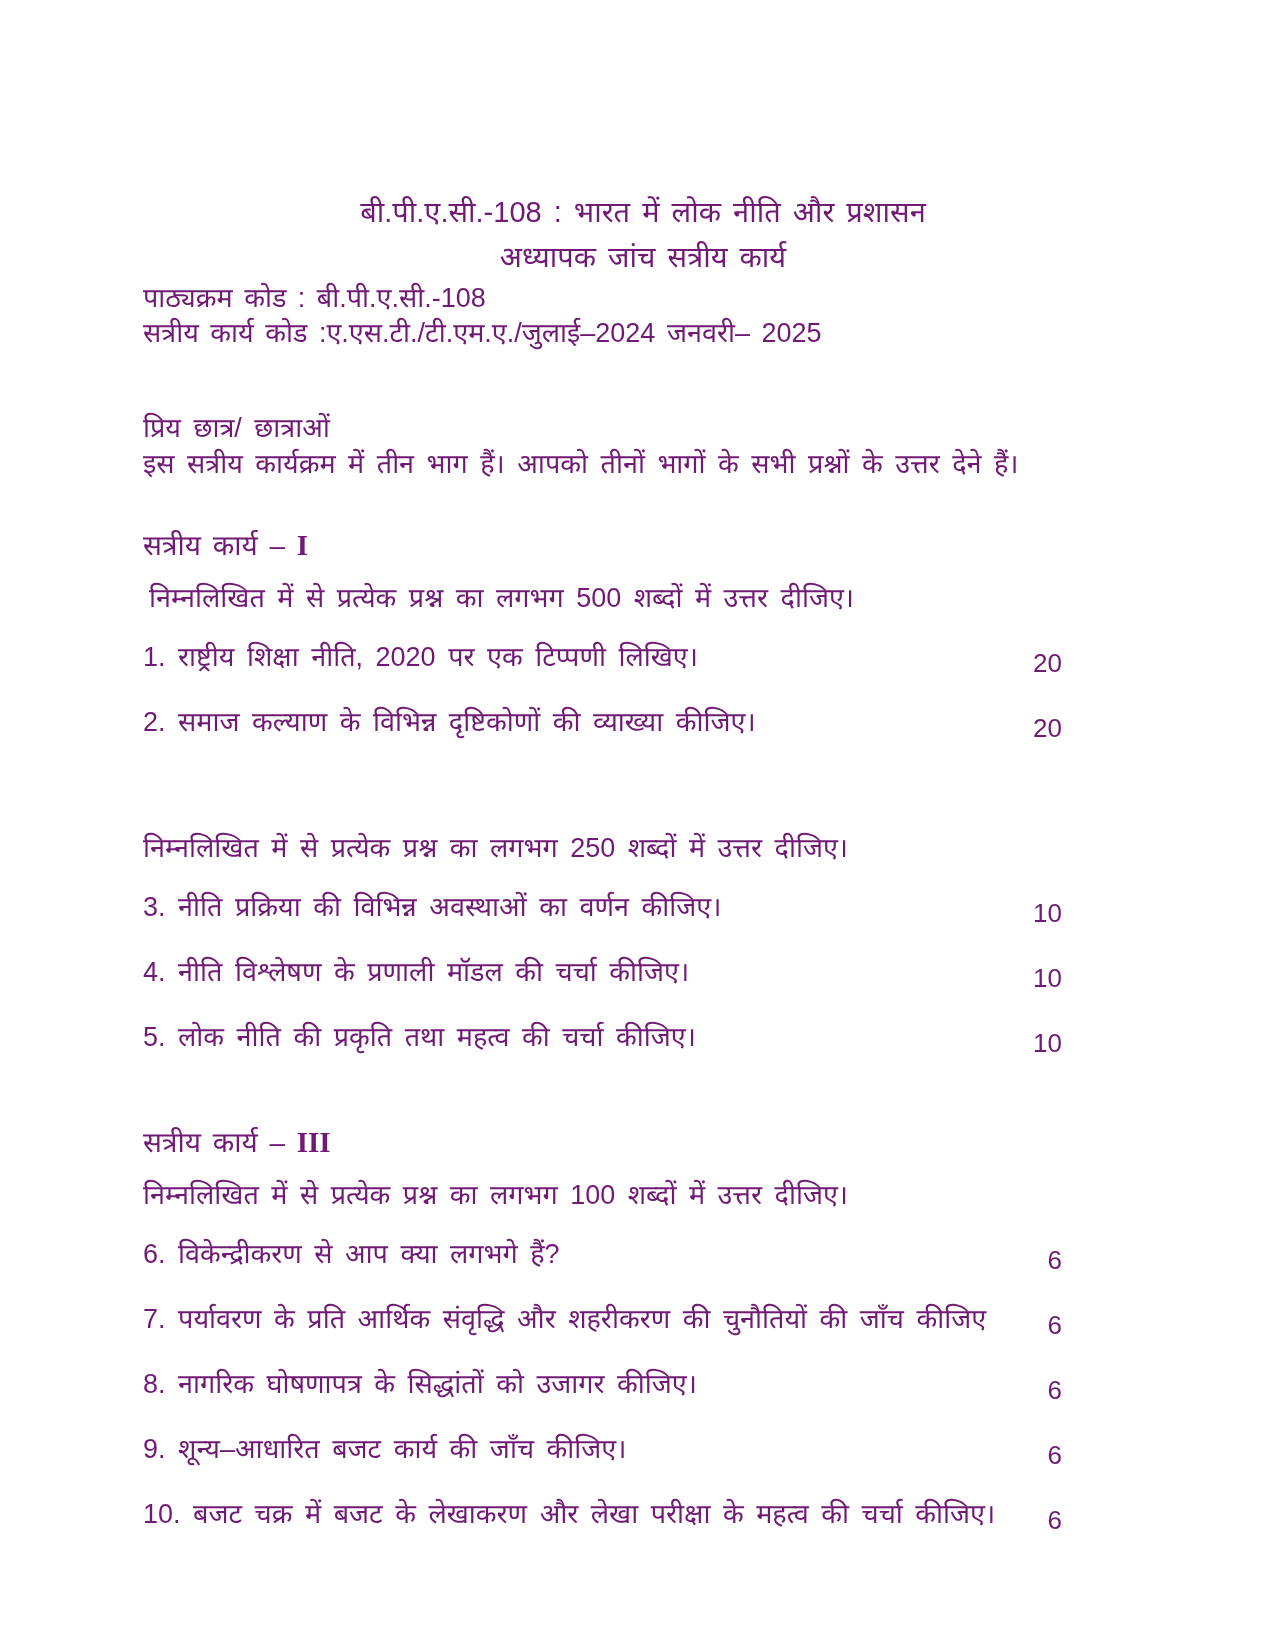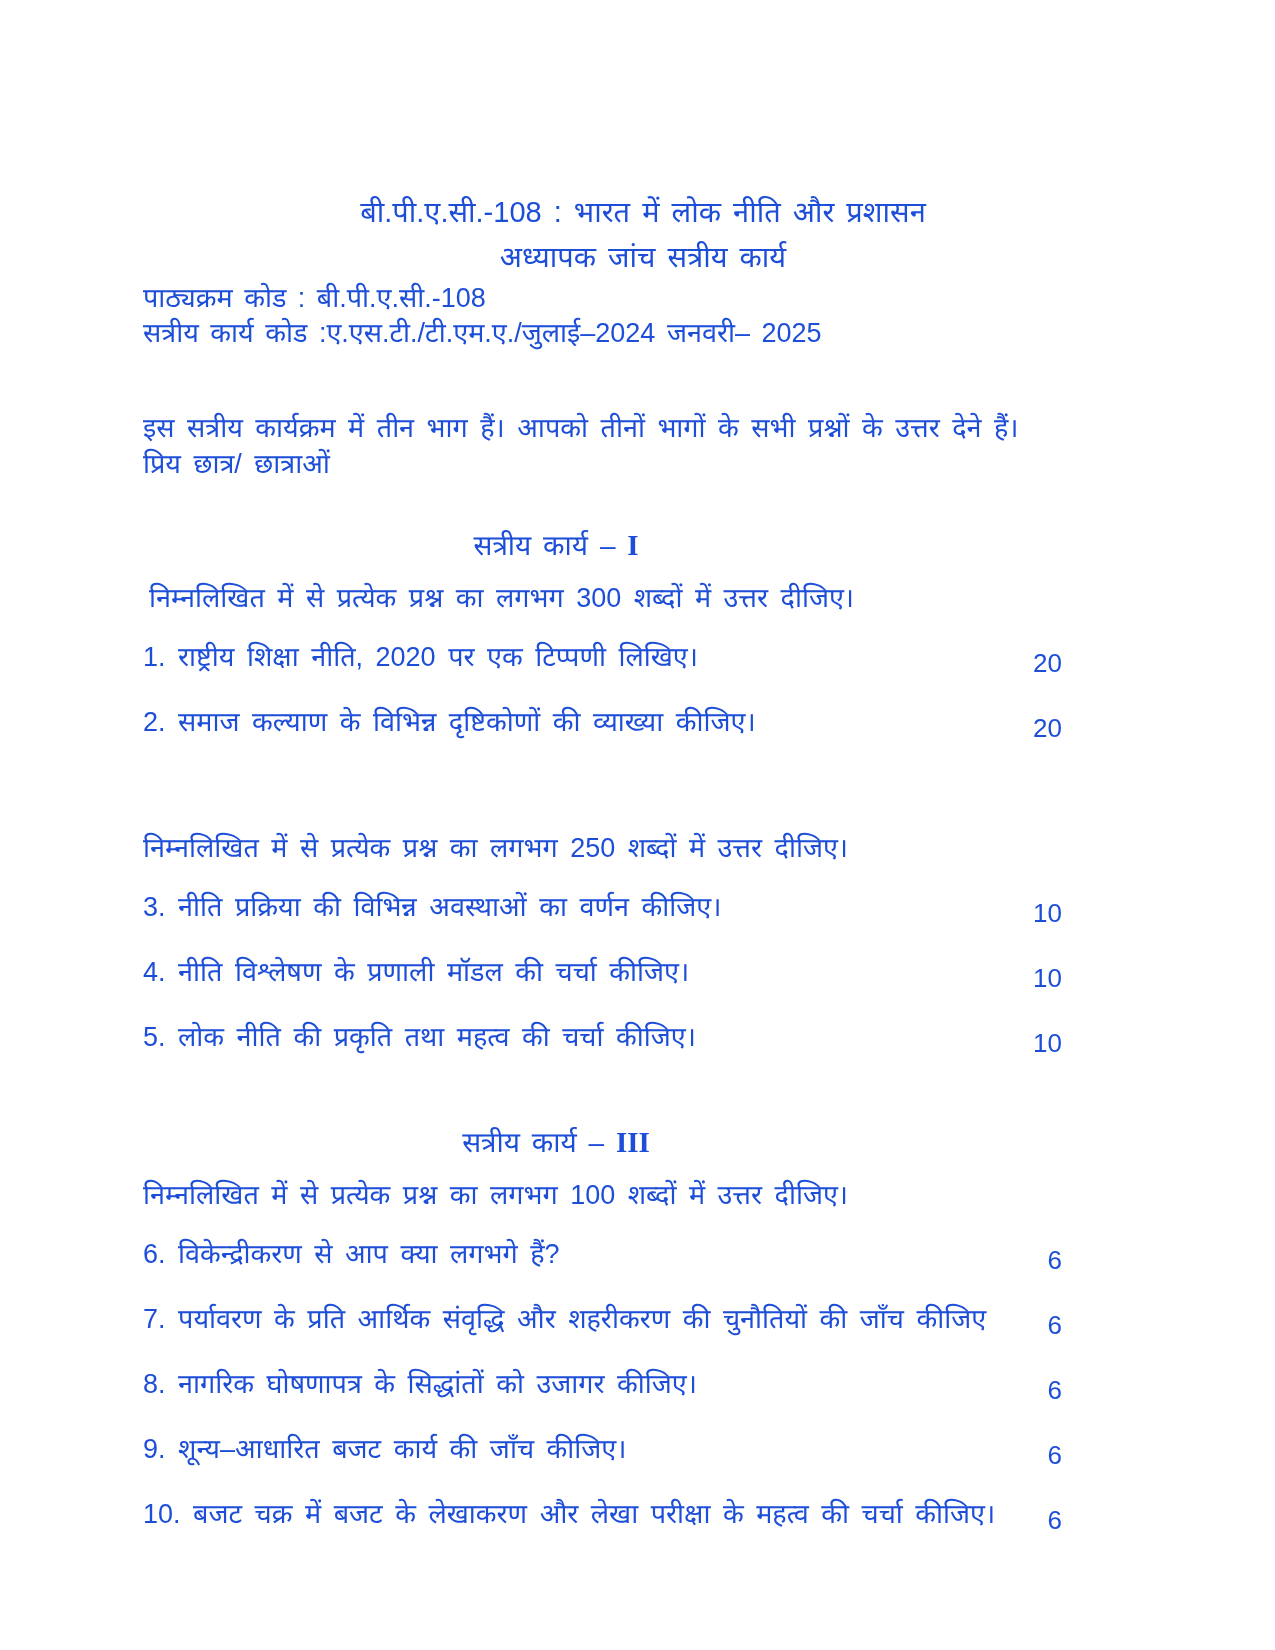--- a/index.html
+++ b/index.html
@@ -5,21 +5,21 @@
   html, body {
     margin: 0;
     padding: 0;
     background: #ffffff;
   }
   .page {
     position: relative;
     width: 1275px;
     height: 1650px;
     background: #ffffff;
-    color: #1d4ed8;
+    color: #701a75;
     font-family: "Liberation Sans", "DejaVu Sans", sans-serif;
     overflow: hidden;
   }
   
   .title-block {
     position: absolute;
     left: 143px;
     top: 190px;
     width: 1000px;
     text-align: center;
@@ -53,21 +53,20 @@
   .section {
     position: absolute;
     left: 143px;
     width: 919px;
   }
   .section-1 { top: 527px; }
   .section-2 { top: 814px; }
   .section-3 { top: 1124px; }
   .section-heading {
     width: 826px;
-    text-align: center;
     font-size: 28px;
     line-height: 36px;
     word-spacing: 4px;
     white-space: nowrap;
   }
   .roman {
     font-family: "Liberation Serif", "DejaVu Serif", serif;
     font-weight: bold;
     font-size: 29px;
   }
@@ -109,30 +108,30 @@
     <div>बी.पी.ए.सी.-108 : भारत में लोक नीति और प्रशासन</div>
     <div>अध्यापक जांच सत्रीय कार्य</div>
   </div>
 
   <div class="meta-block">
     <div>पाठ्यक्रम कोड : बी.पी.ए.सी.-108</div>
     <div>सत्रीय कार्य कोड :ए.एस.टी./टी.एम.ए./जुलाई–2024 जनवरी– 2025</div>
   </div>
 
   <div class="intro-block">
+    <div>प्रिय छात्र/ छात्राओं</div>
     <div>इस सत्रीय कार्यक्रम में तीन भाग हैं। आपको तीनों भागों के सभी प्रश्नों के उत्तर देने हैं।</div>
-    <div>प्रिय छात्र/ छात्राओं</div>
   </div>
 
   <div class="section section-1">
     <div class="section-heading">
       <span>सत्रीय कार्य –</span>
       <span class="roman">I</span>
     </div>
-    <div class="instruction indented">निम्नलिखित में से प्रत्येक प्रश्न का लगभग 300 शब्दों में उत्तर दीजिए।</div>
+    <div class="instruction indented">निम्नलिखित में से प्रत्येक प्रश्न का लगभग 500 शब्दों में उत्तर दीजिए।</div>
     <div class="q-row">
       <div class="q-text">
         <span>1.</span>
         <span>राष्ट्रीय शिक्षा नीति, 2020 पर एक टिप्पणी लिखिए।</span>
       </div>
       <div class="q-marks">20</div>
     </div>
     <div class="q-row">
       <div class="q-text">
         <span>2.</span>

